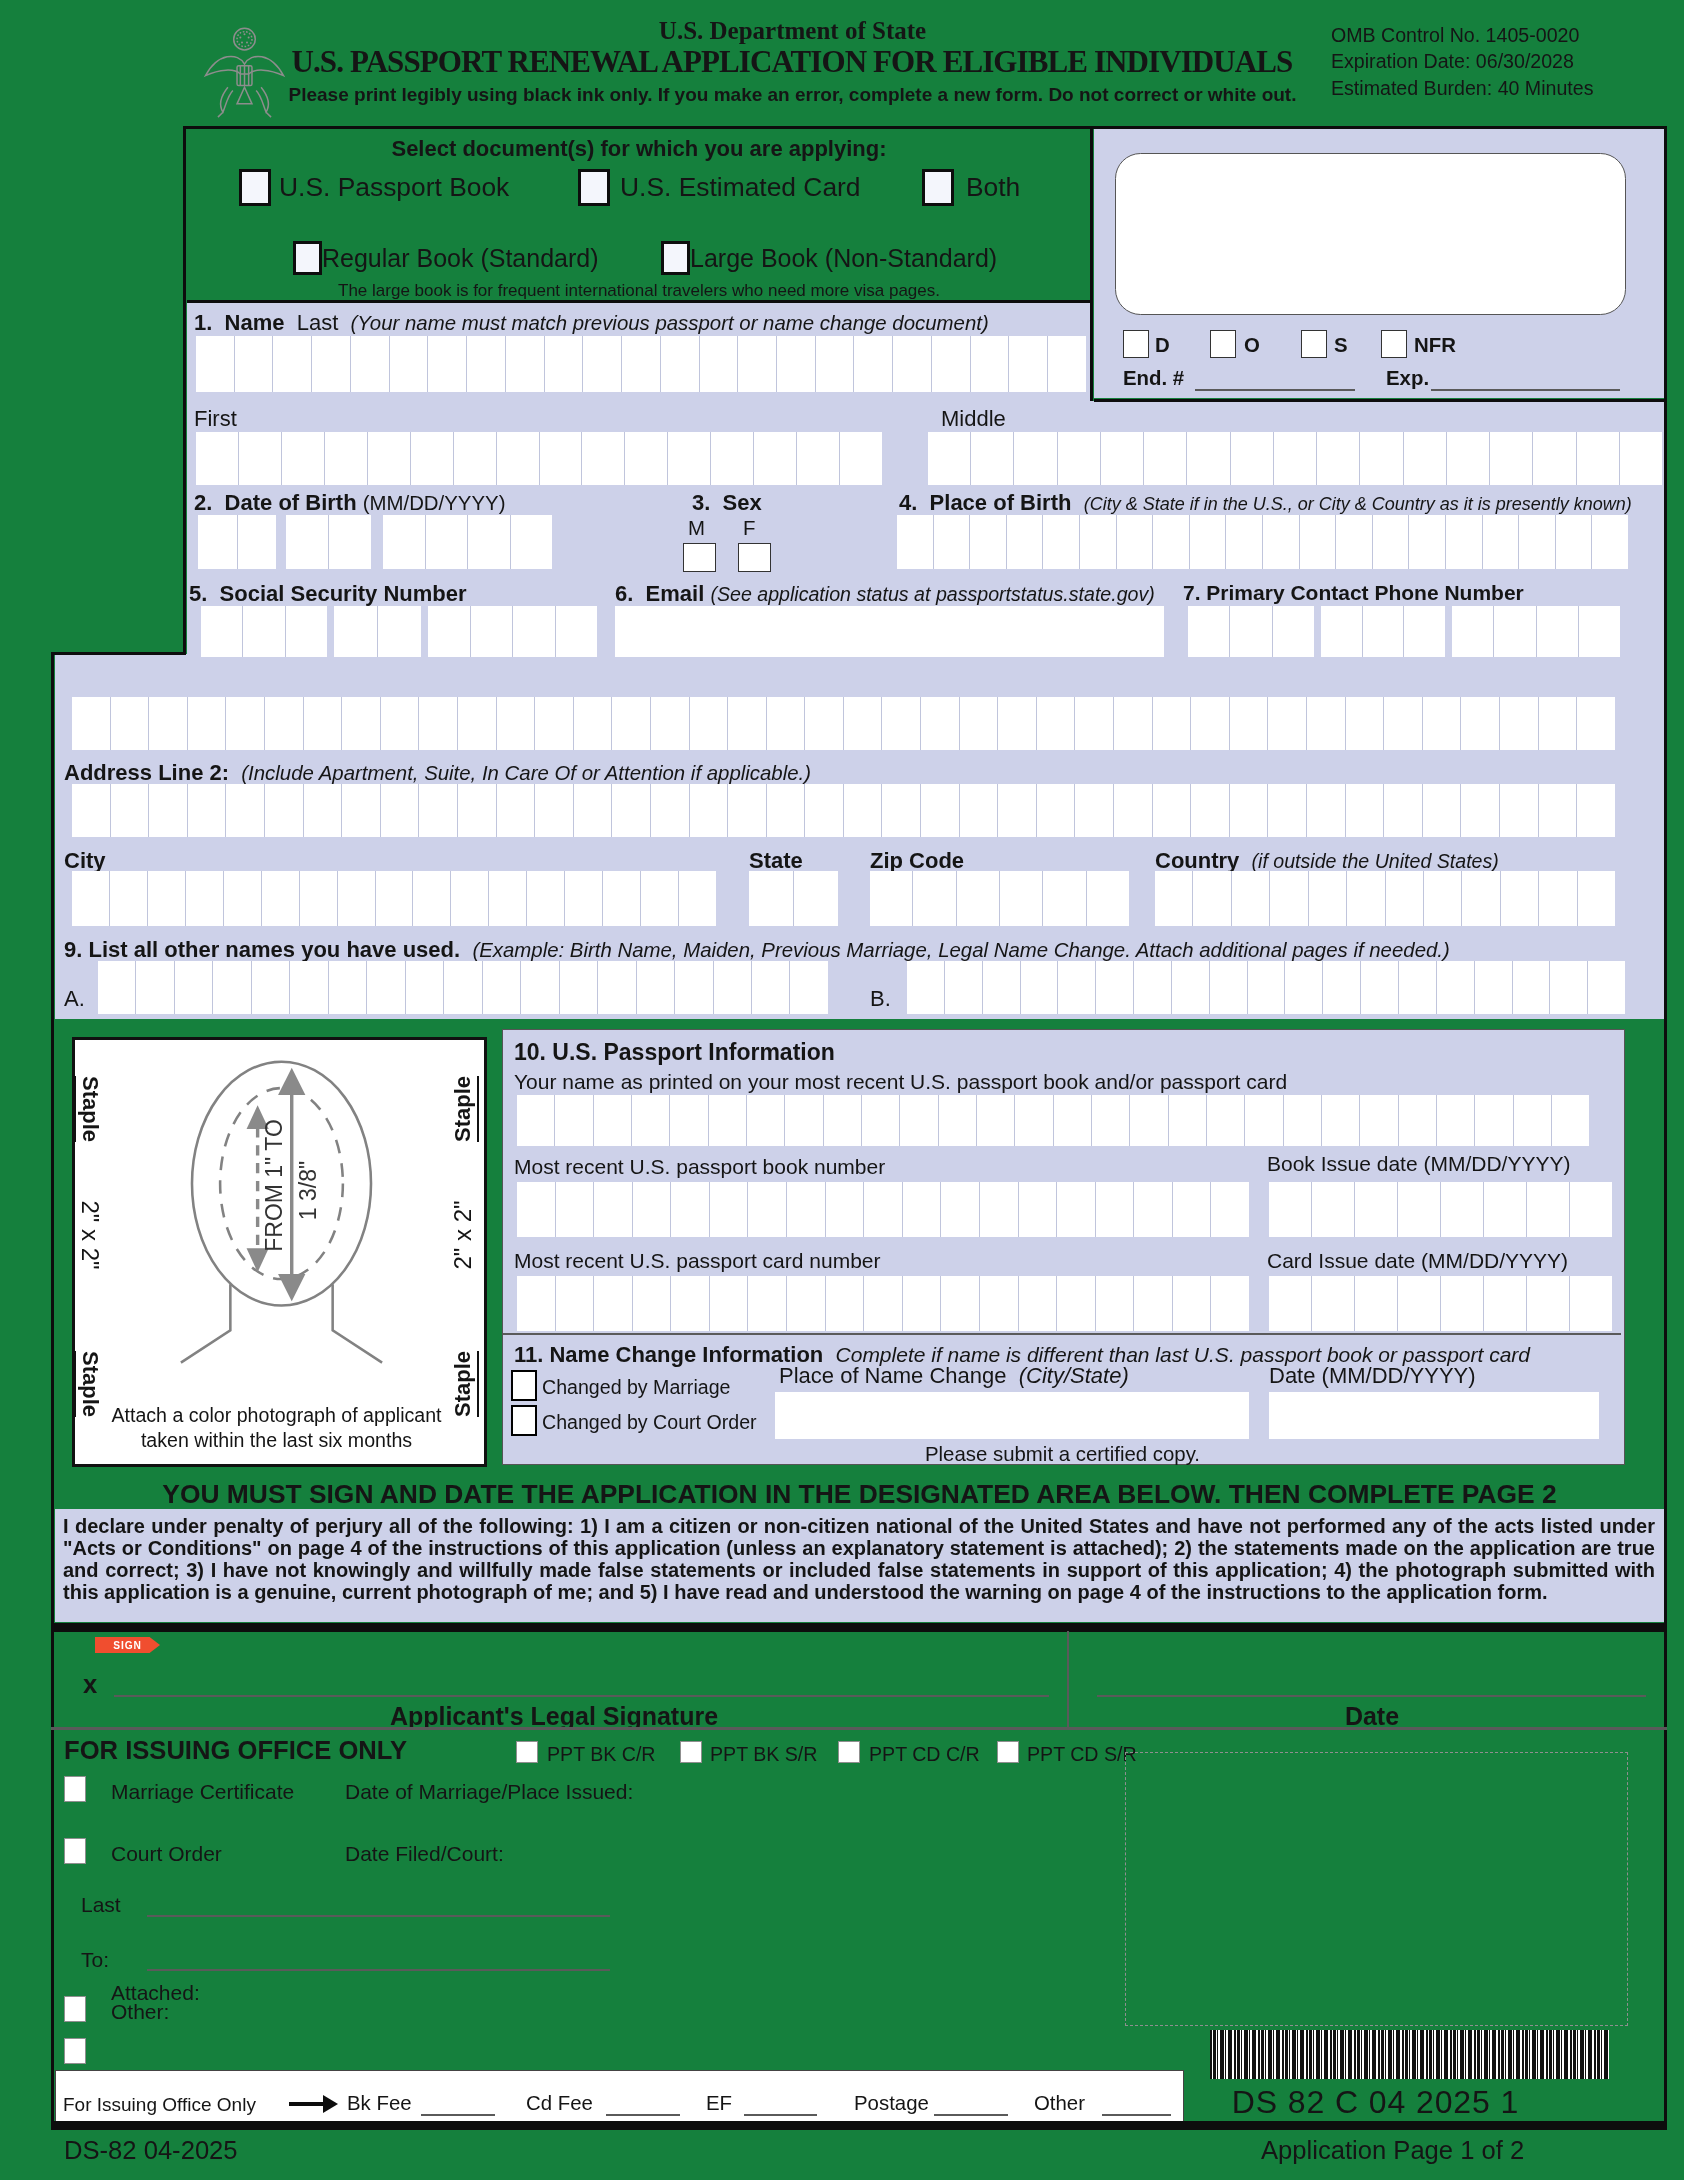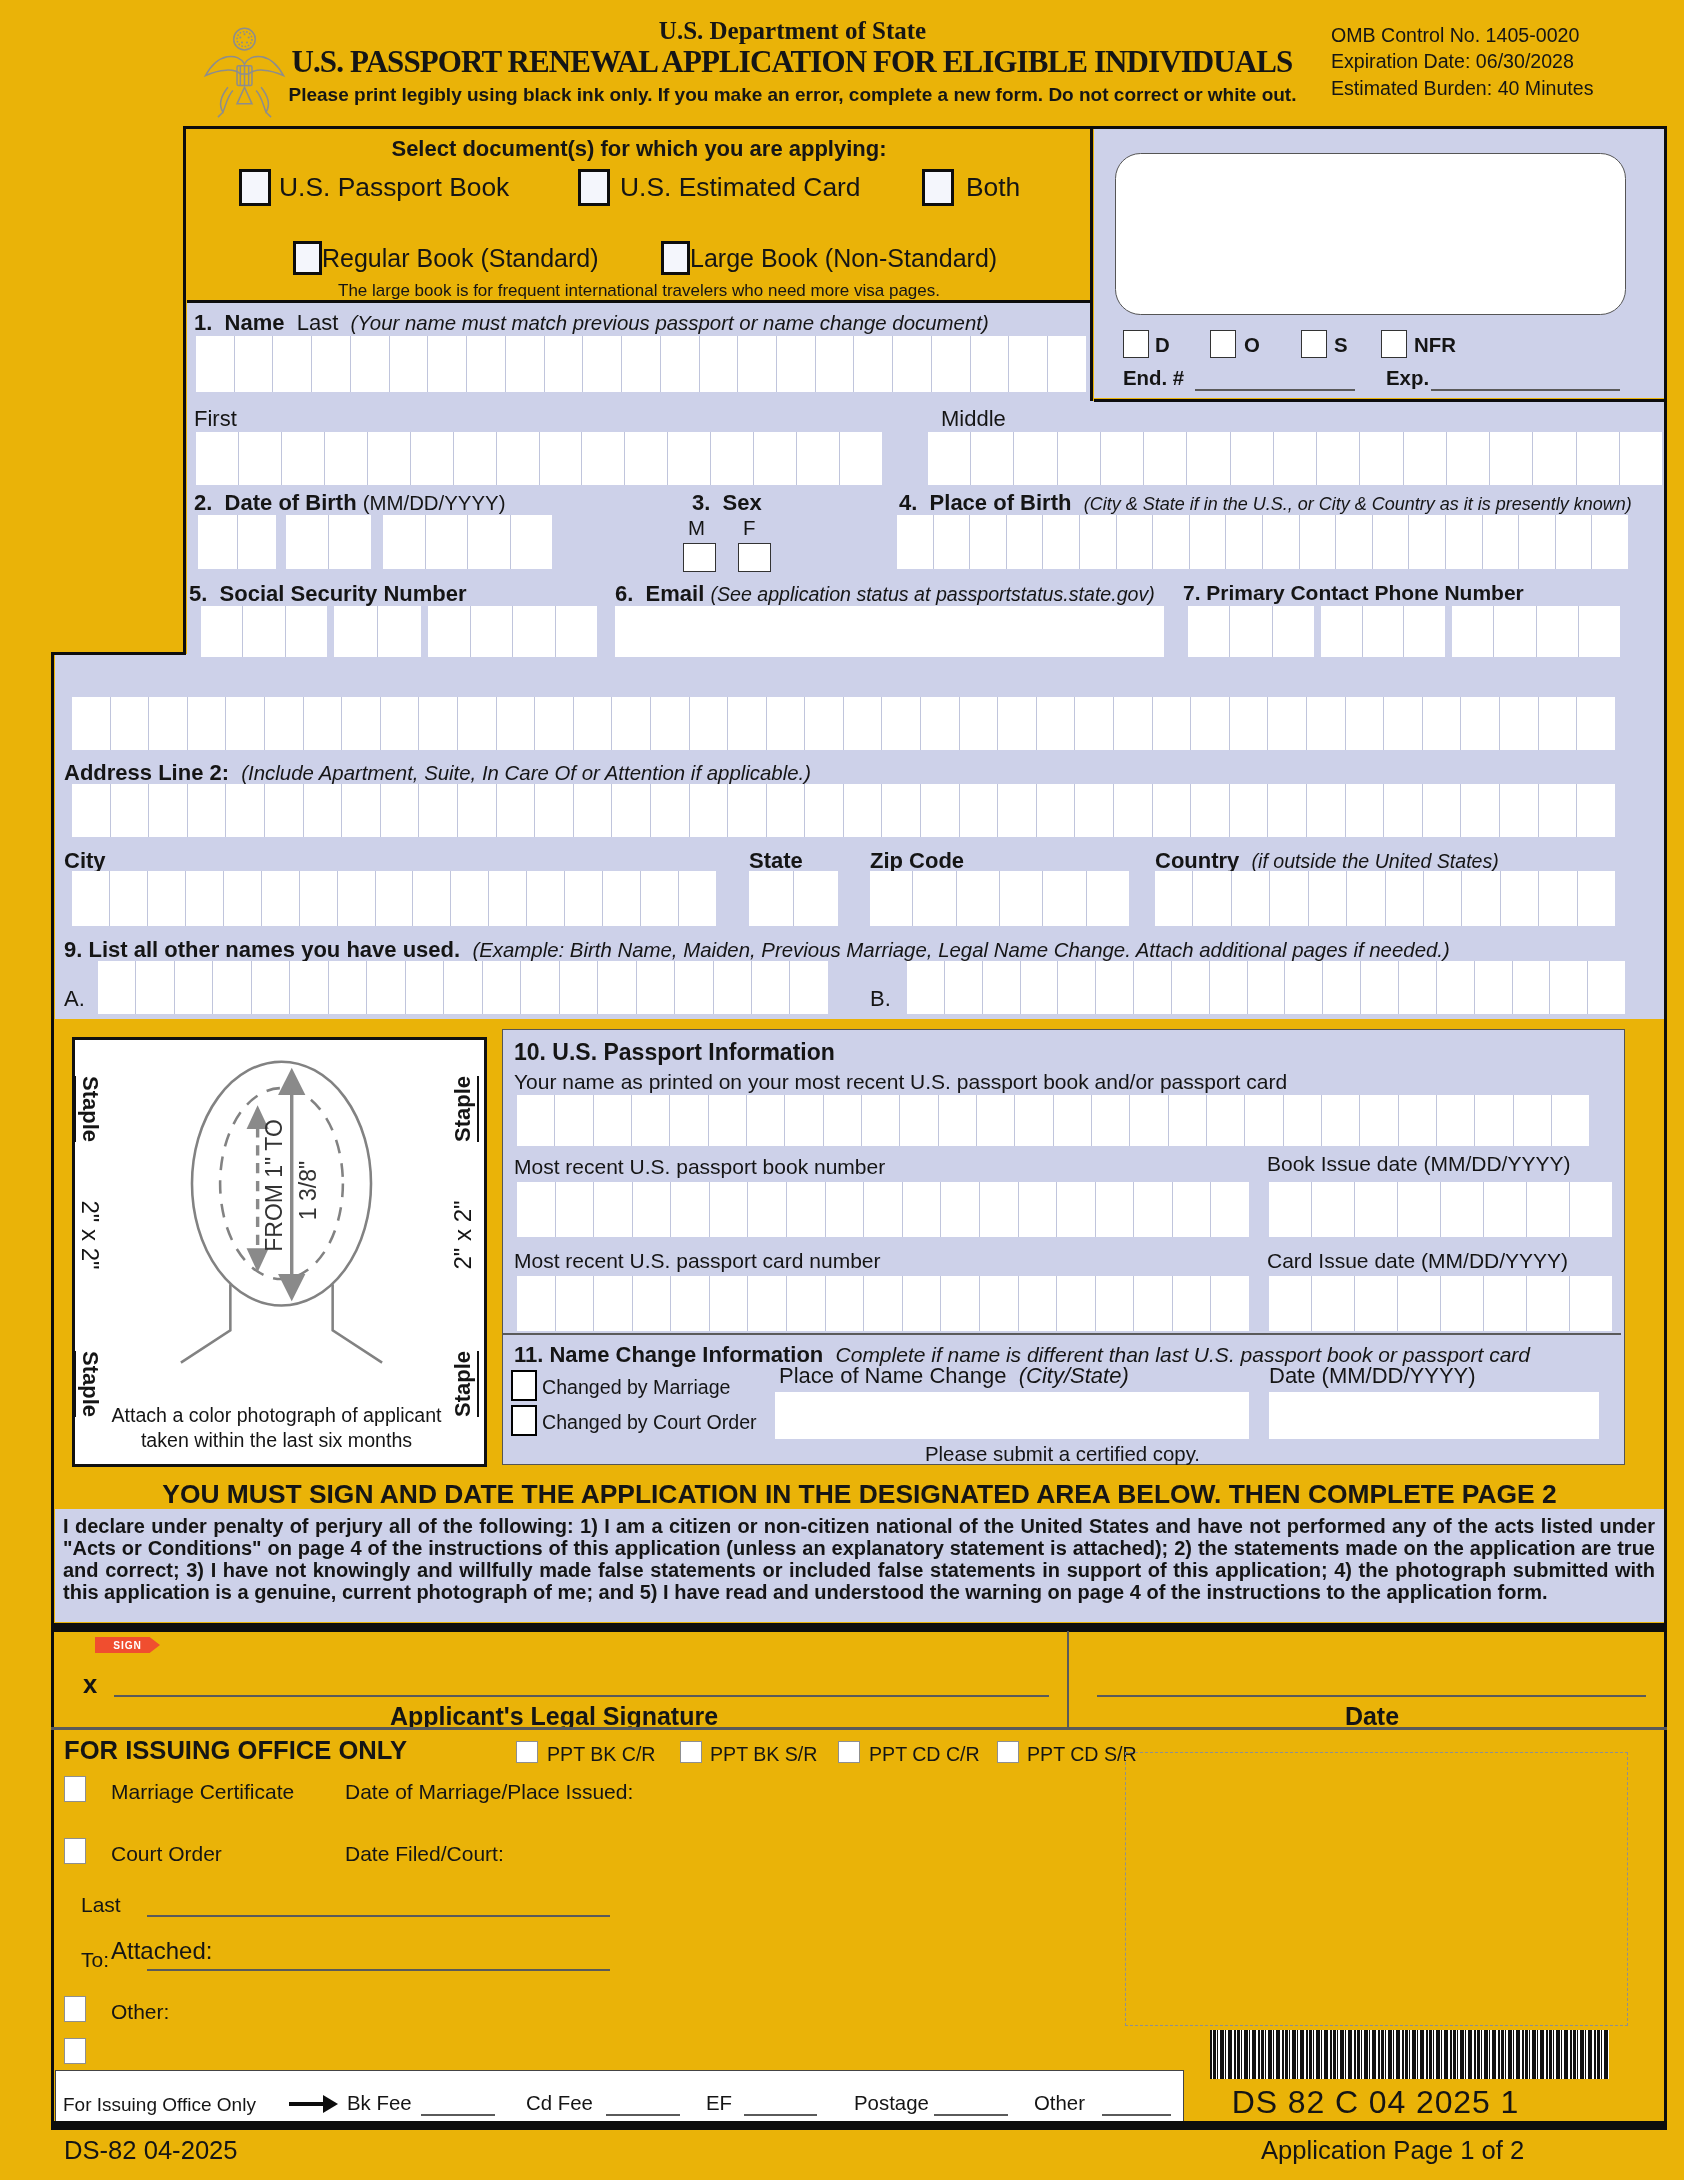--- a/index.html
+++ b/index.html
@@ -1,16 +1,16 @@
 <!DOCTYPE html>
 <html style="font-size:13.6px"><head>
 <meta charset="utf-8">
 <style>
   html,body{margin:0;padding:0;background:#fff}
-  .pg{position:relative;width:1685px;height:2181px;background:#eab308;
+  .pg{position:relative;width:1685px;height:2181px;background:#15803d;
       font-family:"Liberation Sans",sans-serif;color:#151515;overflow:hidden}
   .abs{position:absolute}
   .lav{background:#cdd1e9}
   .blk{background:#0d0d0d}
   .hl{background:#5a5a5a}
   .grid{display:flex;background:#fff}
   .grid i{flex:1 1 0;border-right:0.9px solid #c0c5dc}
   .grid i:last-child{border-right:0}
   .wbox{background:#fff}
   .cb{background:#f4f6fc;border:3.4px solid #0d0d0d}
@@ -675,21 +675,21 @@
   <div class="abs" style="left:345px;top:1842px;font-size:21px">Date Filed/Court:</div>
 
   <div class="abs" style="left:81px;top:1893px;font-size:21px">Last</div>
   <div class="abs hl" style="left:147px;top:1915px;width:463px;height:1.7px"></div>
   <div class="abs" style="left:81px;top:1948px;font-size:21px">To:</div>
   <div class="abs hl" style="left:147px;top:1969px;width:463px;height:1.7px"></div>
 
   <div class="abs cb3" style="left:64px;top:1996px;width:20.4px;height:24px"></div>
   <div class="abs" style="left:111px;top:2000px;font-size:21px">Other:</div>
   <div class="abs cb3" style="left:64px;top:2038px;width:20.4px;height:24px"></div>
-  <div class="abs" style="left:111px;top:1937px;font-size:24px">Attached:</div>
+  <div class="abs" style="left:111px;top:1981px;font-size:21px">Attached:</div>
 
   <div class="abs dash" style="left:1125px;top:1752px;width:501px;height:272px"></div>
   <div class="abs barcode" style="left:1210px;top:2030px;width:399px;height:49px"></div>
   <div class="abs ctr nw" style="left:1125px;top:2084px;width:501px;font-size:32px;letter-spacing:0.9px">DS 82 C 04 2025 1</div>
 
   <div class="abs wbox" style="left:55px;top:2070px;width:1127px;height:51px;border:1.7px solid #444"></div>
   <div class="abs nw" style="left:63px;top:2094px;font-size:19px">For Issuing Office Only</div>
   <div class="abs arrbar" style="left:289px;top:2102px;width:36px"></div>
   <div class="abs arrhead" style="left:323px;top:2095px"></div>
   <div class="abs nw" style="left:347px;top:2092px;font-size:20.4px">Bk Fee</div>

